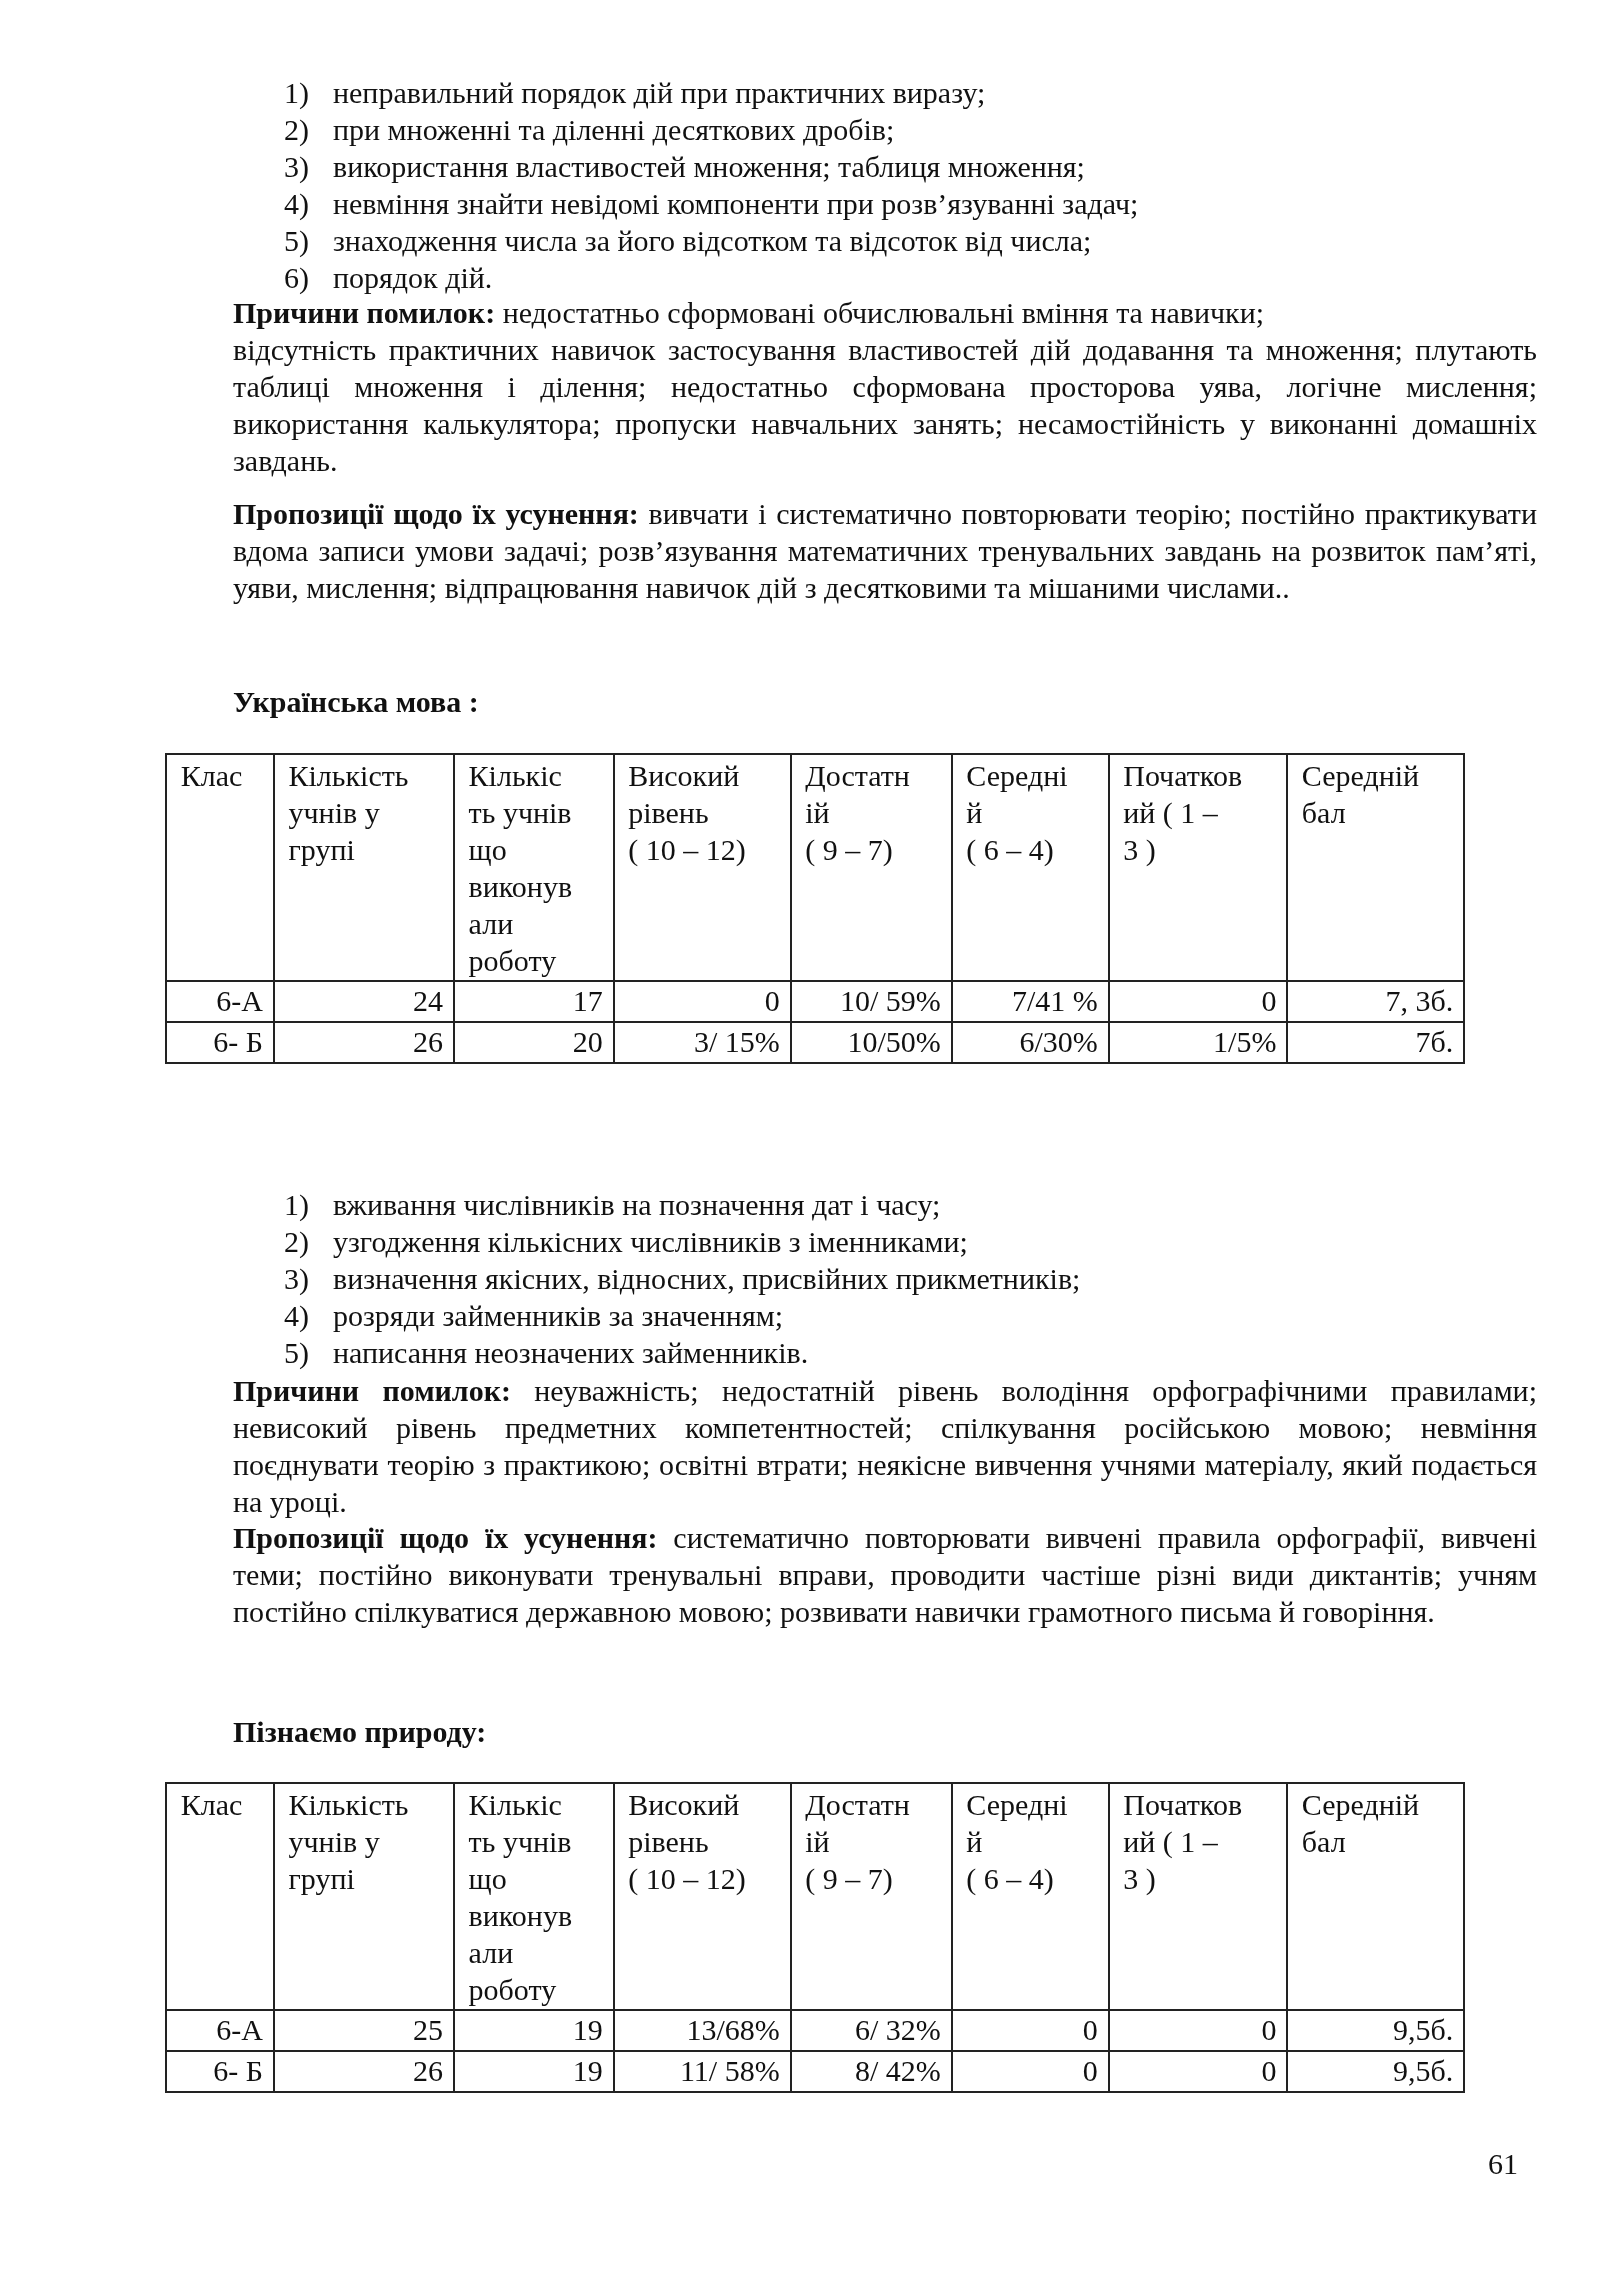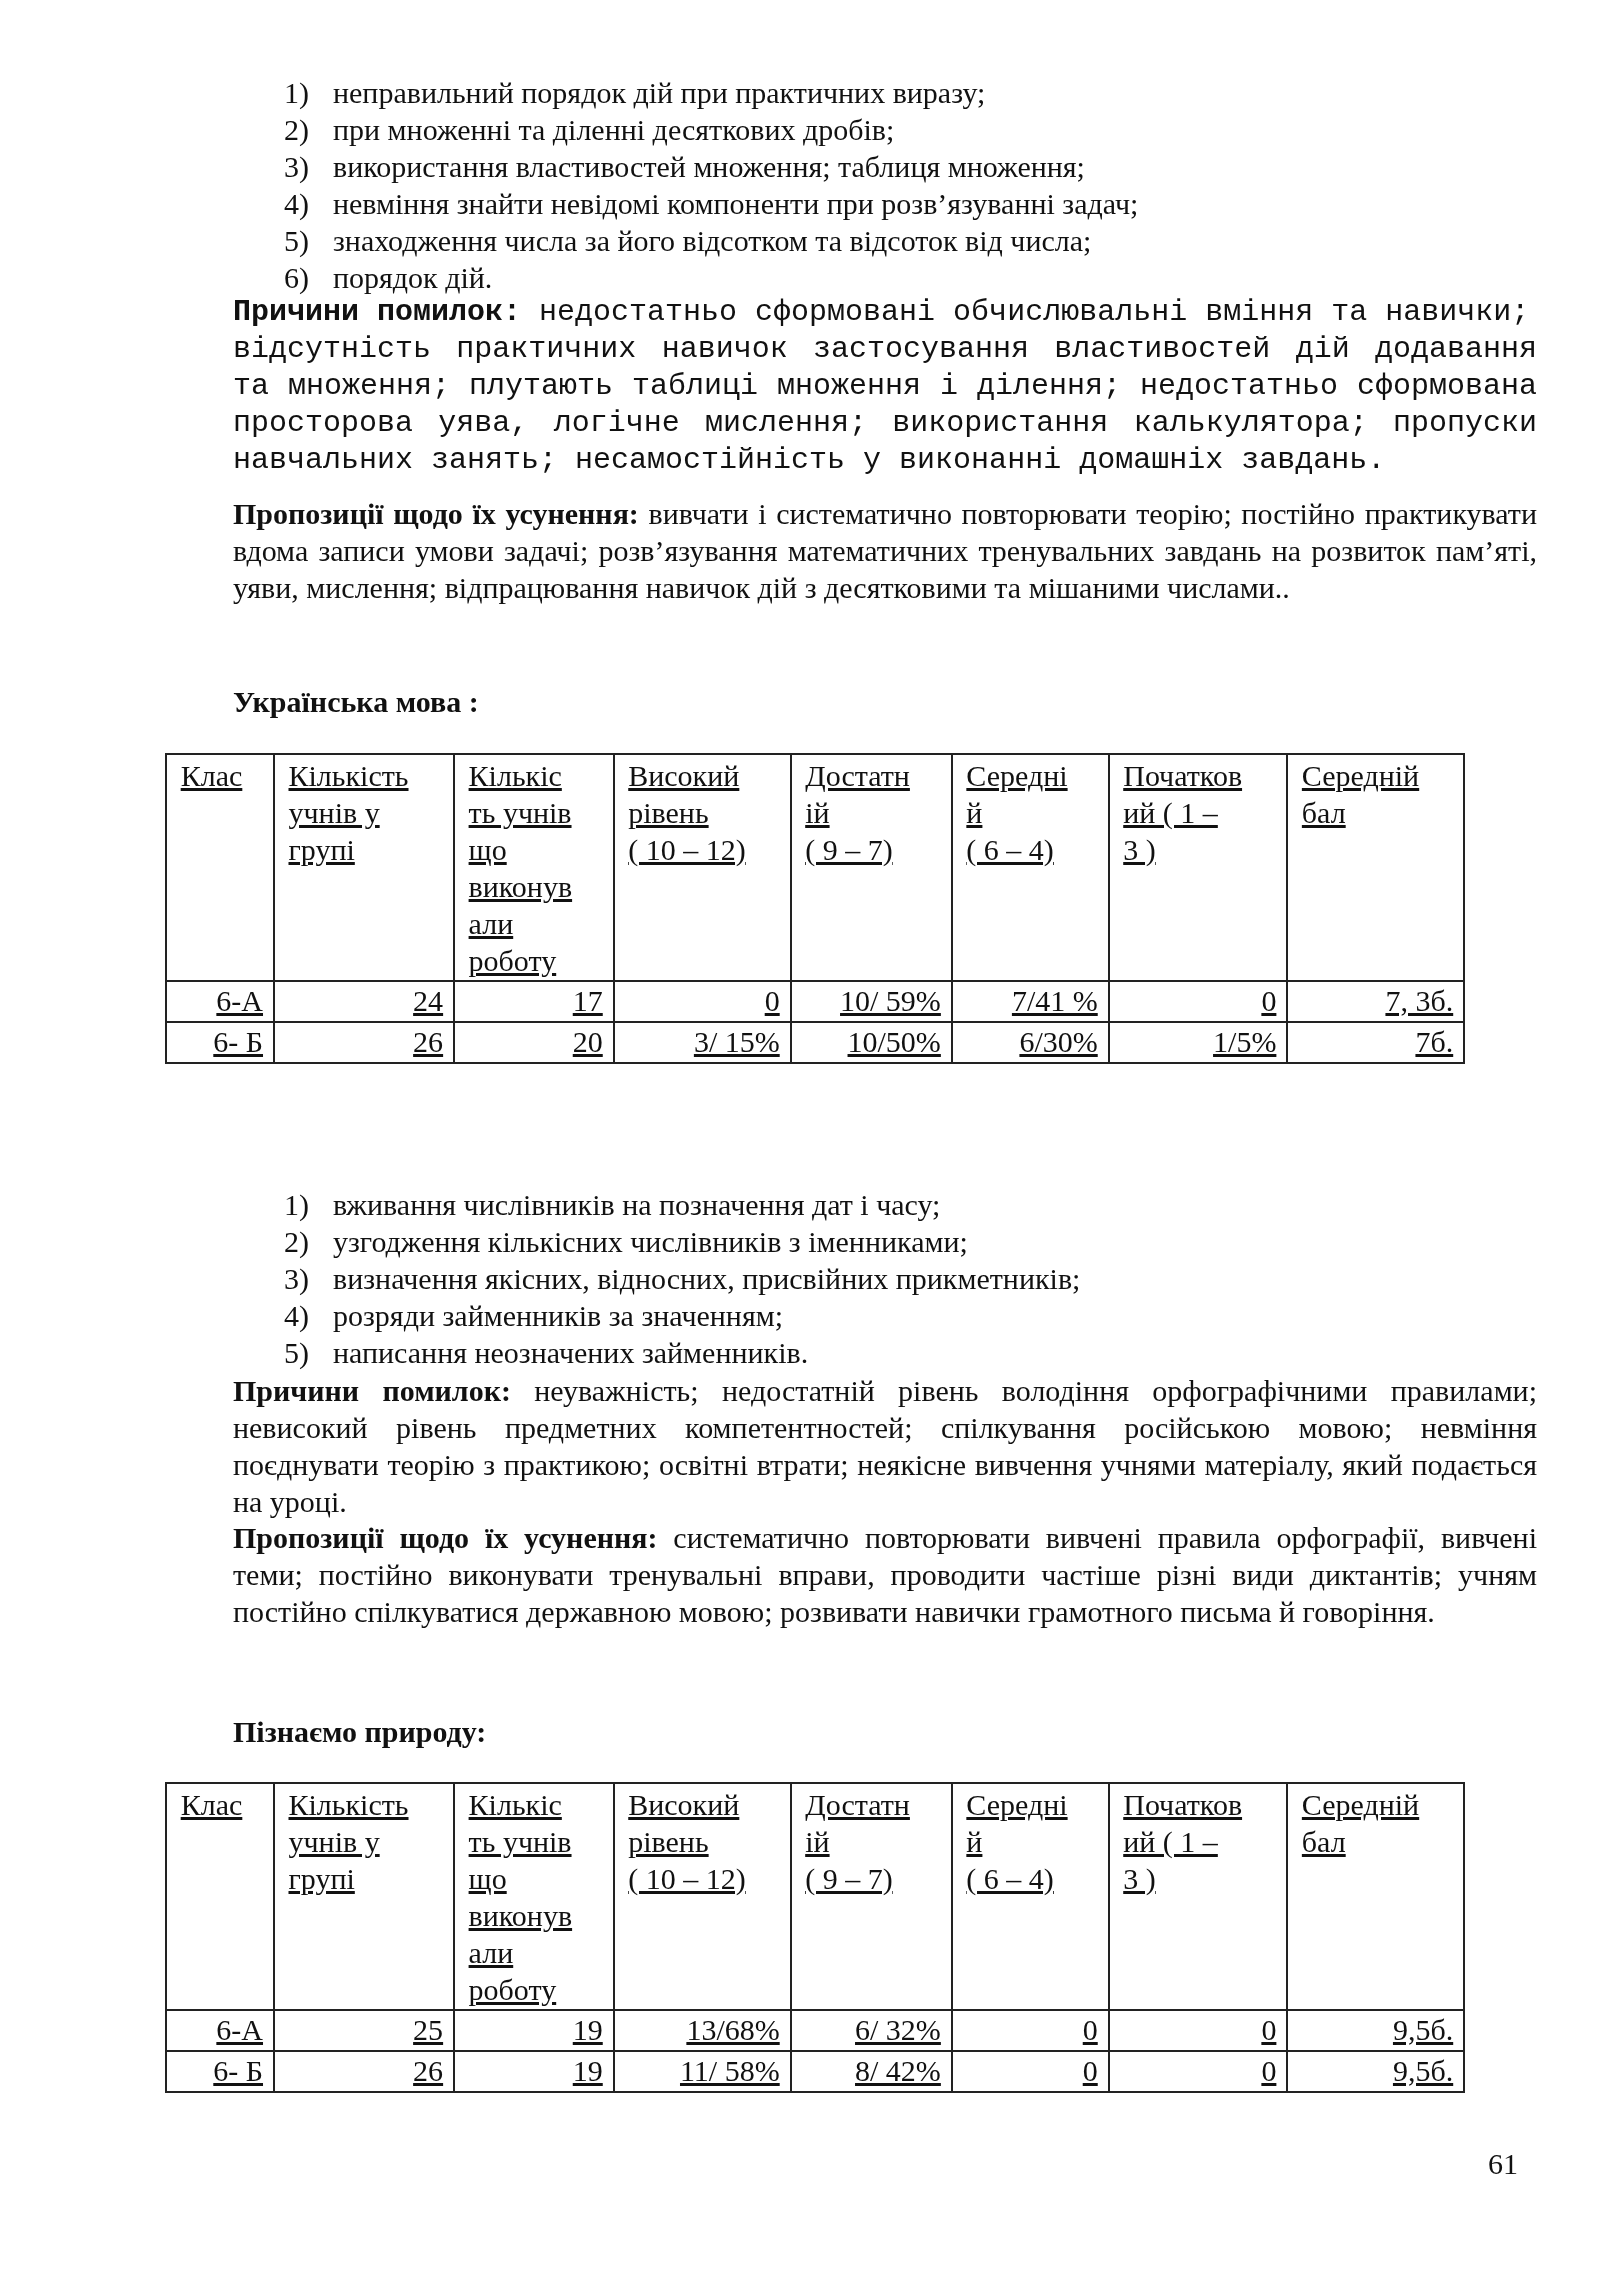--- a/index.html
+++ b/index.html
@@ -11,21 +11,21 @@
     .page { position: absolute; left: 0; top: 0; width: 1621px; height: 2293px; }
     .text { font-size: 30px; line-height: 37px; }
     .list { position: absolute; left: 284px; margin: 0; padding: 0; list-style: none; }
     .list li { position: relative; padding-left: 49px; white-space: nowrap; }
     .list li .num { position: absolute; left: 0; top: 0; }
     .para { position: absolute; left: 233px; width: 1304px; margin: 0; text-align: justify; }
     .para b { font-weight: bold; }
     .heading { position: absolute; left: 233px; font-weight: bold; font-size: 30px; margin: 0; text-align: center; }
     table.grades {
       position: absolute; left: 165px; width: 1300px;
-      border-collapse: collapse; font-size: 30px; line-height: 37px; text-decoration: underline;
+      border-collapse: collapse; font-size: 30px; line-height: 37px;
     }
     table.grades td {
       border: 2px solid #222; vertical-align: top; padding: 2px 9.8px 0 13.7px;
     }
     table.grades tr.head td { height: 223px; }
     table.grades tr.row td { height: 39px; padding-top: 0; text-align: right; }
     .indent1 { padding-left: 39px !important; }
     .indent2 { padding-left: 39px !important; margin-top: 44px; }
     .indent3 { padding-left: 39px !important; }
     .page-number { position: absolute; left: 1488px; top: 2147px; font-size: 30px; }
@@ -37,21 +37,21 @@
 
   <ol class="list text" style="top:74px;">
     <li><span class="num">1)</span><span>неправильний порядок дій при практичних виразу;</span></li>
     <li><span class="num">2)</span><span>при множенні та діленні десяткових дробів;</span></li>
     <li><span class="num">3)</span><span>використання властивостей множення; таблиця множення;</span></li>
     <li><span class="num">4)</span><span>невміння знайти  невідомі компоненти при розв’язуванні задач;</span></li>
     <li><span class="num">5)</span><span>знаходження  числа за його відсотком та  відсоток від числа;</span></li>
     <li><span class="num">6)</span><span>порядок дій.</span></li>
   </ol>
 
-  <p class="para text" style="top:294px;font-family:Liberation Mono, monospace;">
+  <p class="para text" style="top:294px;">
     <b>Причини помилок:</b><span> недостатньо сформовані обчислювальні вміння та навички;</span><br>
     <span>відсутність практичних навичок  застосування властивостей дій  додавання та множення; плутають таблиці множення і ділення; недостатньо сформована просторова уява, логічне мислення; використання калькулятора; пропуски навчальних занять; несамостійність у виконанні домашніх завдань.</span>
   </p>
 
   <p class="para text" style="top:495px;">
     <b>Пропозиції щодо їх усунення:</b><span> вивчати і систематично повторювати теорію; постійно практикувати вдома записи умови задачі; розв’язування  математичних тренувальних завдань на розвиток пам’яті, уяви, мислення; відпрацювання навичок  дій з десятковими та мішаними числами..</span>
   </p>
 
   <p class="heading text" style="top:683px;">Українська мова  :</p>
 

